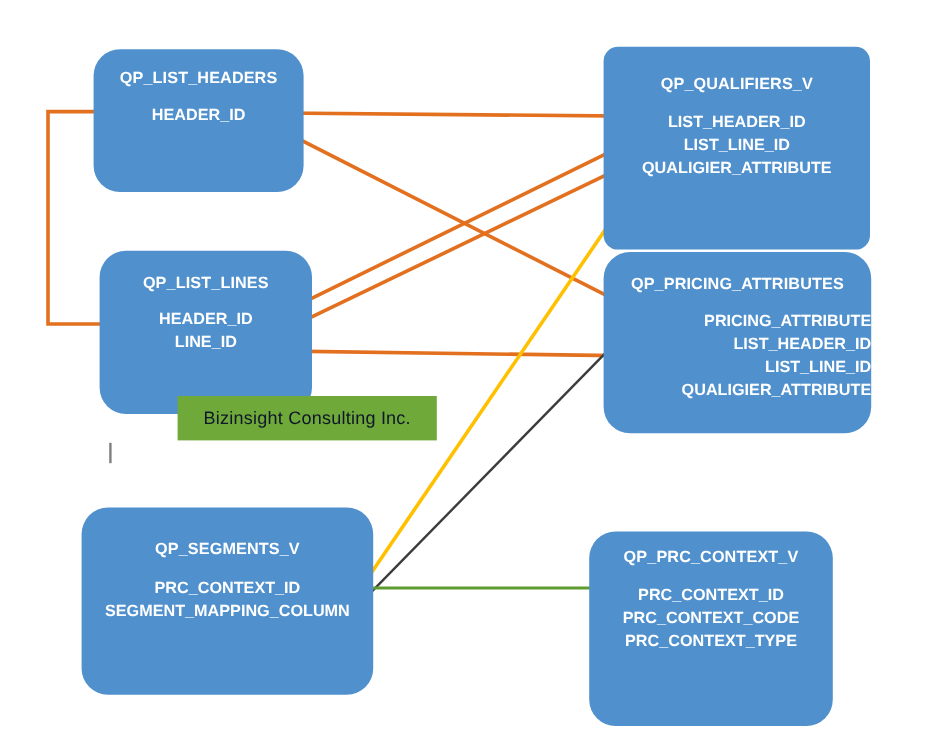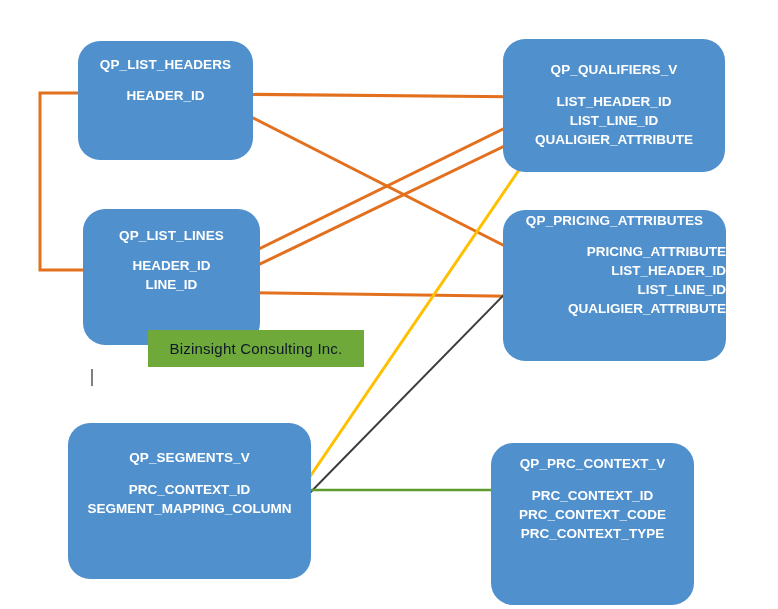--- a/index.html
+++ b/index.html
@@ -48,35 +48,35 @@
   .field-row { display: block; }
 
   
   #box-list-headers {
     left: 78px; top: 41px; width: 175px; height: 119px;
   }
   #box-list-headers .entity-title { margin-top: 16px; }
   #box-list-headers .entity-fields { margin-top: 14px; }
 
   #box-qualifiers {
-    left: 503px; top: 39px; width: 222px; height: 133px;
+    left: 503px; top: 39px; width: 222px; height: 169px; border-radius: 12px;
   }
   #box-qualifiers .entity-title { margin-top: 23px; }
   #box-qualifiers .entity-fields { margin-top: 15px; }
 
   #box-list-lines {
     left: 83px; top: 209px; width: 177px; height: 136px;
   }
   #box-list-lines .entity-title { margin-top: 19px; }
   #box-list-lines .entity-fields { margin-top: 13px; }
 
   #box-pricing-attributes {
     left: 503px; top: 210px; width: 223px; height: 151px;
   }
-  #box-pricing-attributes .entity-title { margin-top: 3px; }
+  #box-pricing-attributes .entity-title { margin-top: 19px; }
   #box-pricing-attributes .entity-fields { margin-top: 14px; text-align: right; }
 
   #box-segments {
     left: 68px; top: 423px; width: 243px; height: 156px;
   }
   #box-segments .entity-title { margin-top: 27px; }
   #box-segments .entity-fields { margin-top: 15px; }
 
   #box-prc-context {
     left: 491px; top: 443px; width: 203px; height: 162px;

